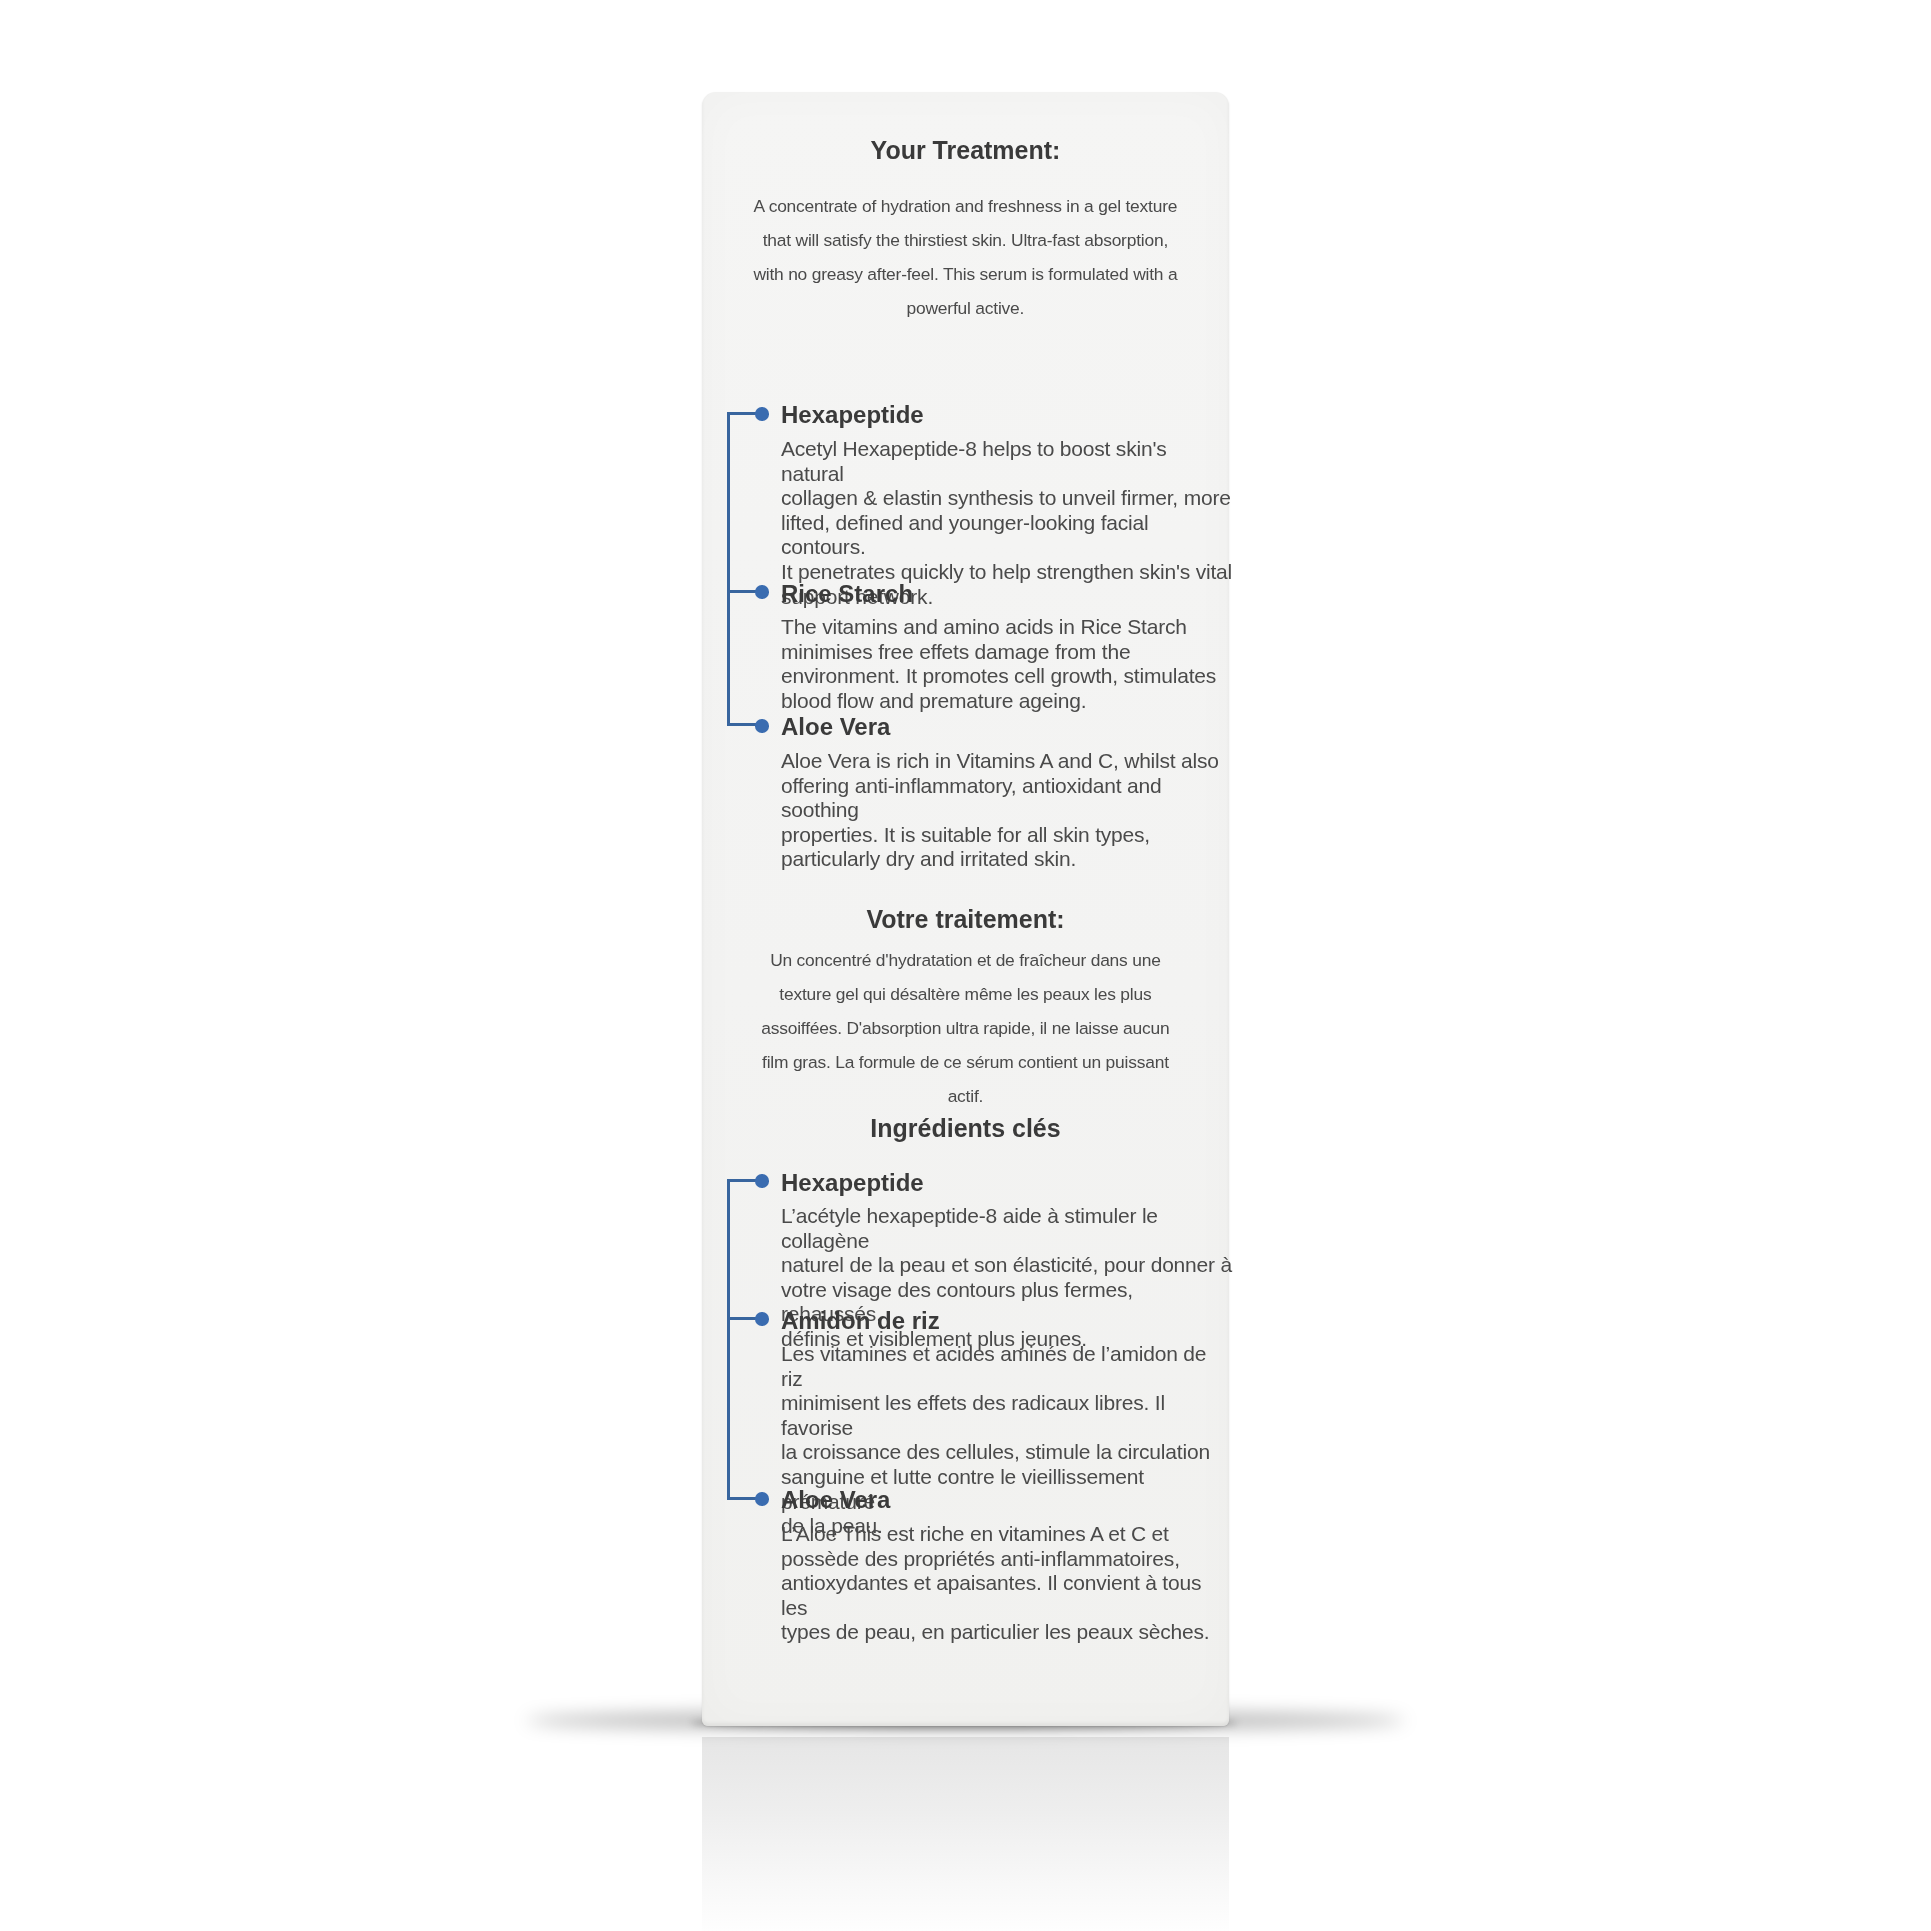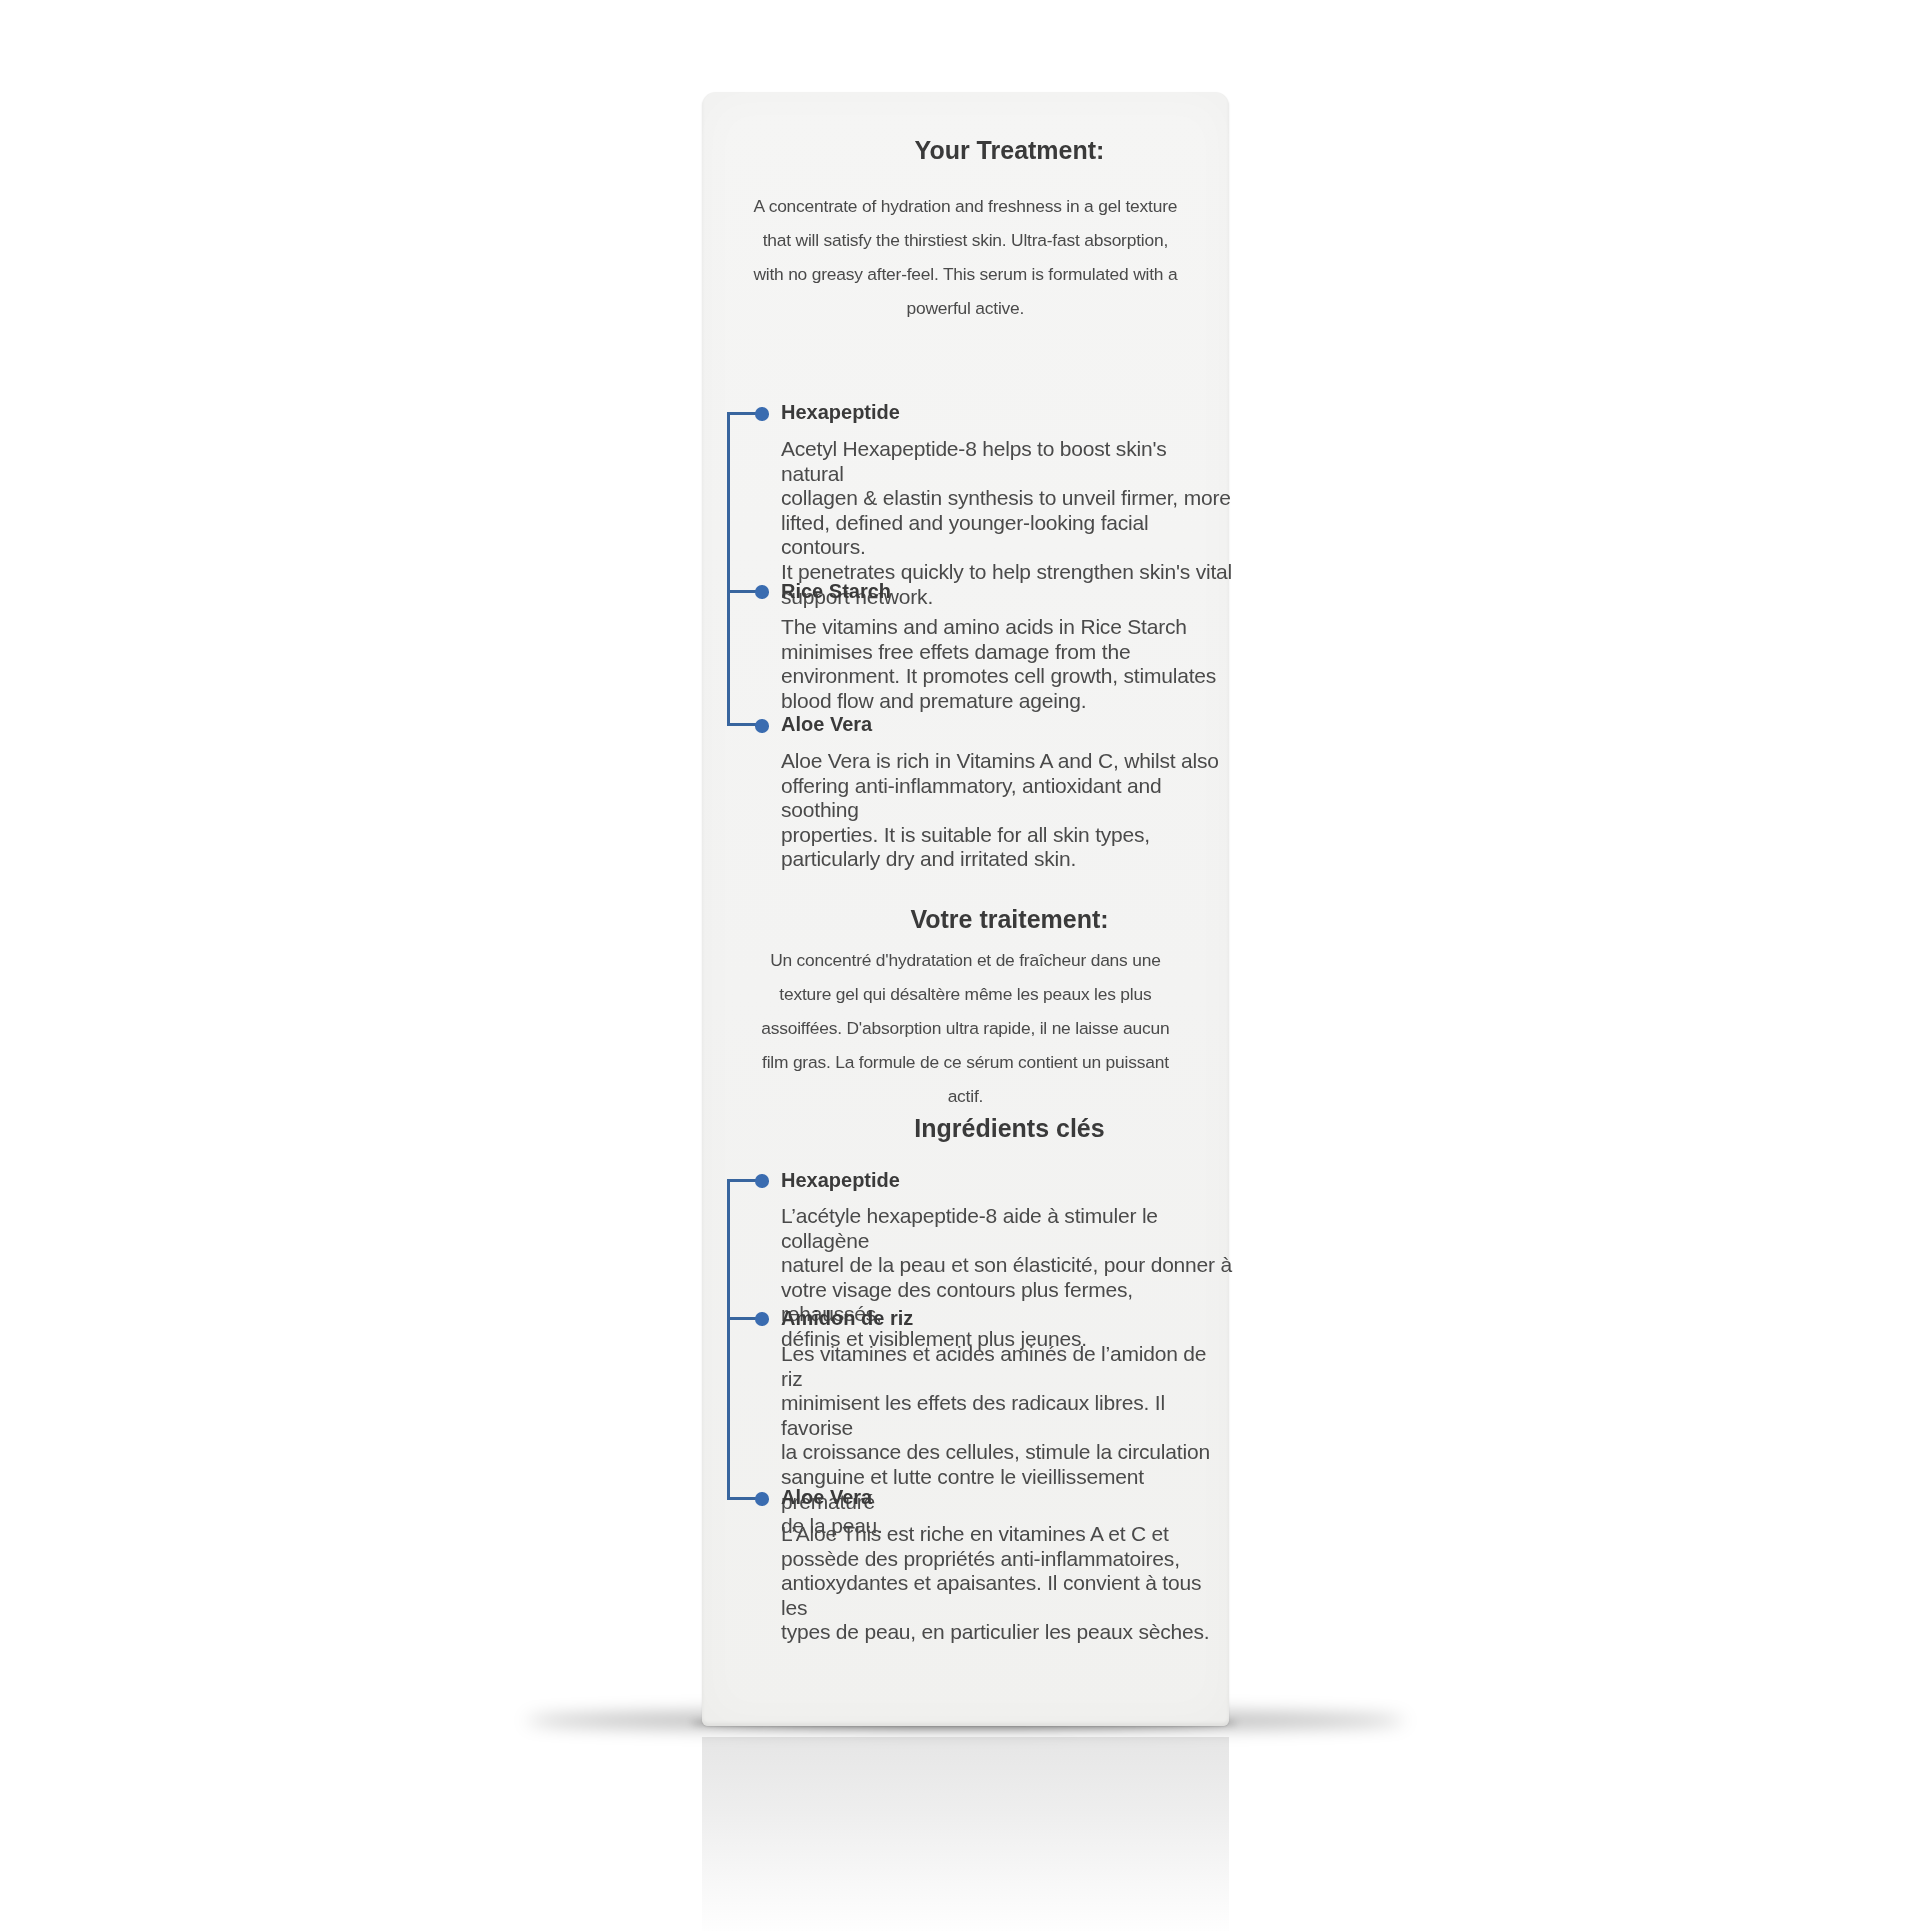--- a/index.html
+++ b/index.html
@@ -54,33 +54,32 @@
   }
 
   .block { position: absolute; color: #474747; }
 
   .section-title {
     width: 100%; left: 0;
     text-align: center;
     font-size: 25px; font-weight: 700;
     color: #3a3a3a;
     letter-spacing: 0px;
-    margin-left: 44px;
   }
   .intro {
     left: 17.4px; width: 492px;
     text-align: center;
     font-size: 17.4px; line-height: 34px;
     letter-spacing: -0.2px;
     white-space: pre-line;
     color: #4a4a4a;
   }
   .ing-name {
     left: 79px; width: 444px;
-    font-size: 20px; font-weight: 700;
+    font-size: 24px; font-weight: 700;
     color: #3a3a3a;
   }
   .ing-desc {
     left: 79px; width: 452px;
     font-size: 21px; line-height: 24.6px;
     letter-spacing: -0.2px;
     white-space: pre-line;
     color: #4a4a4a;
   }
 

